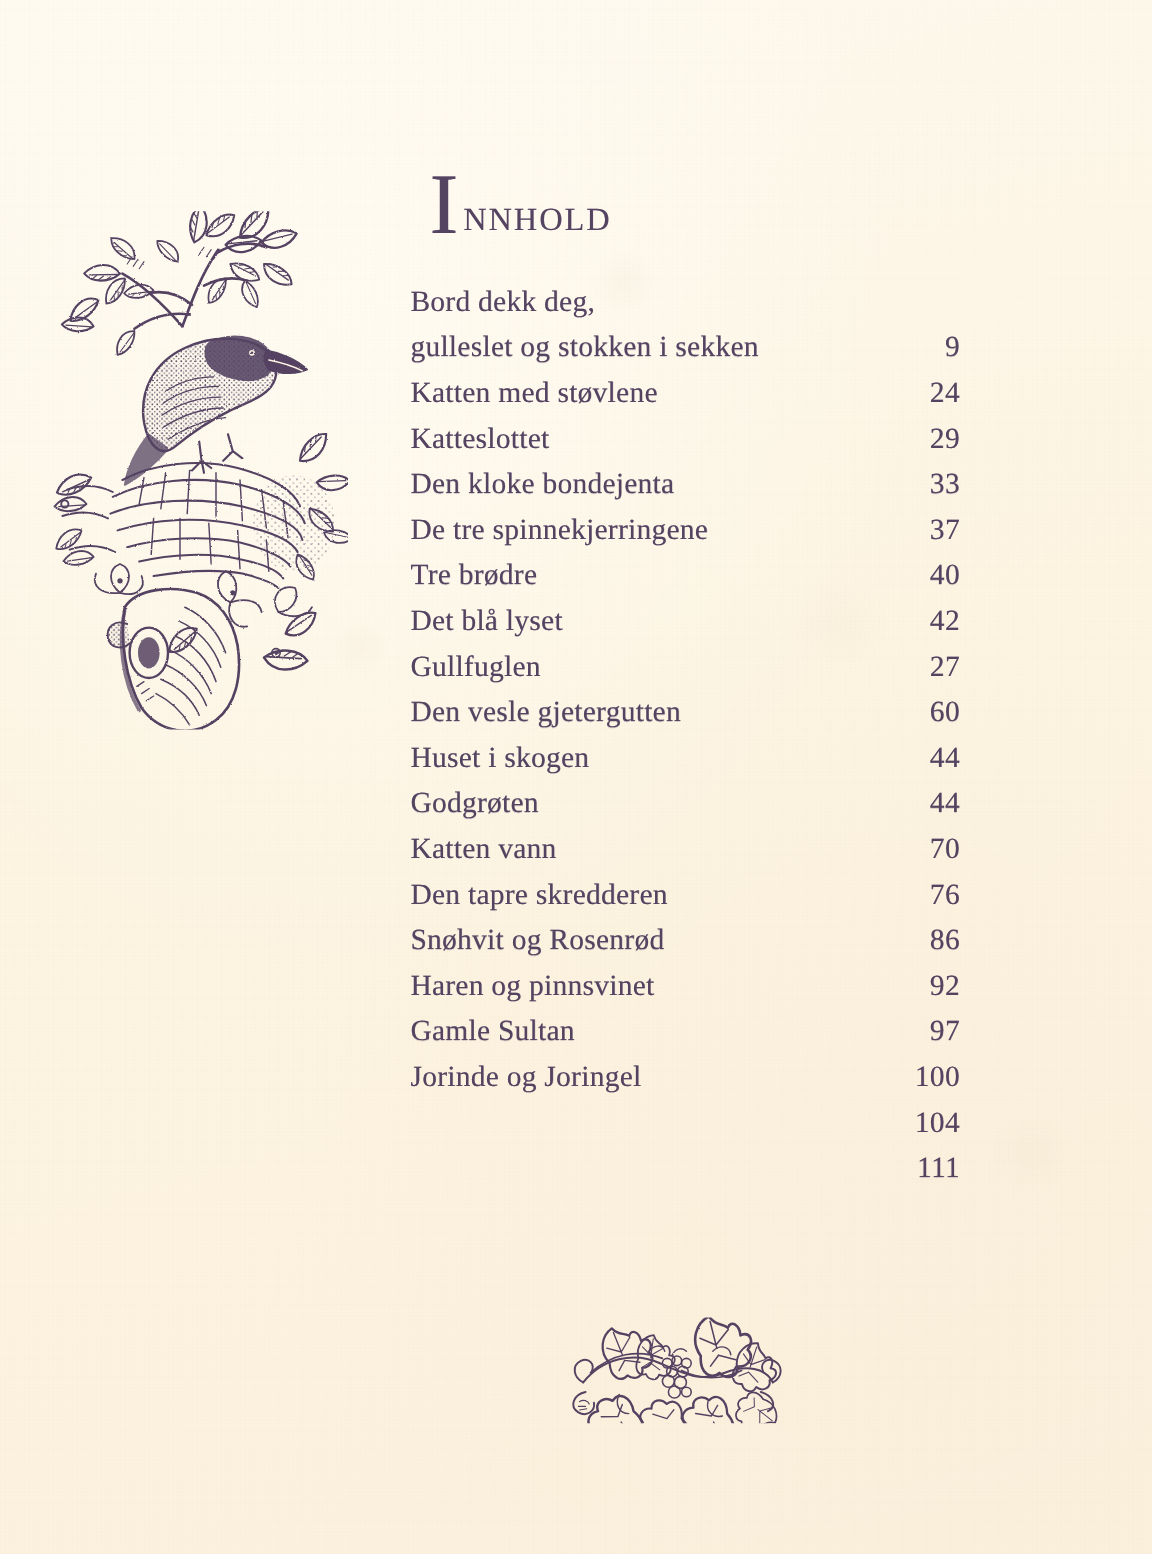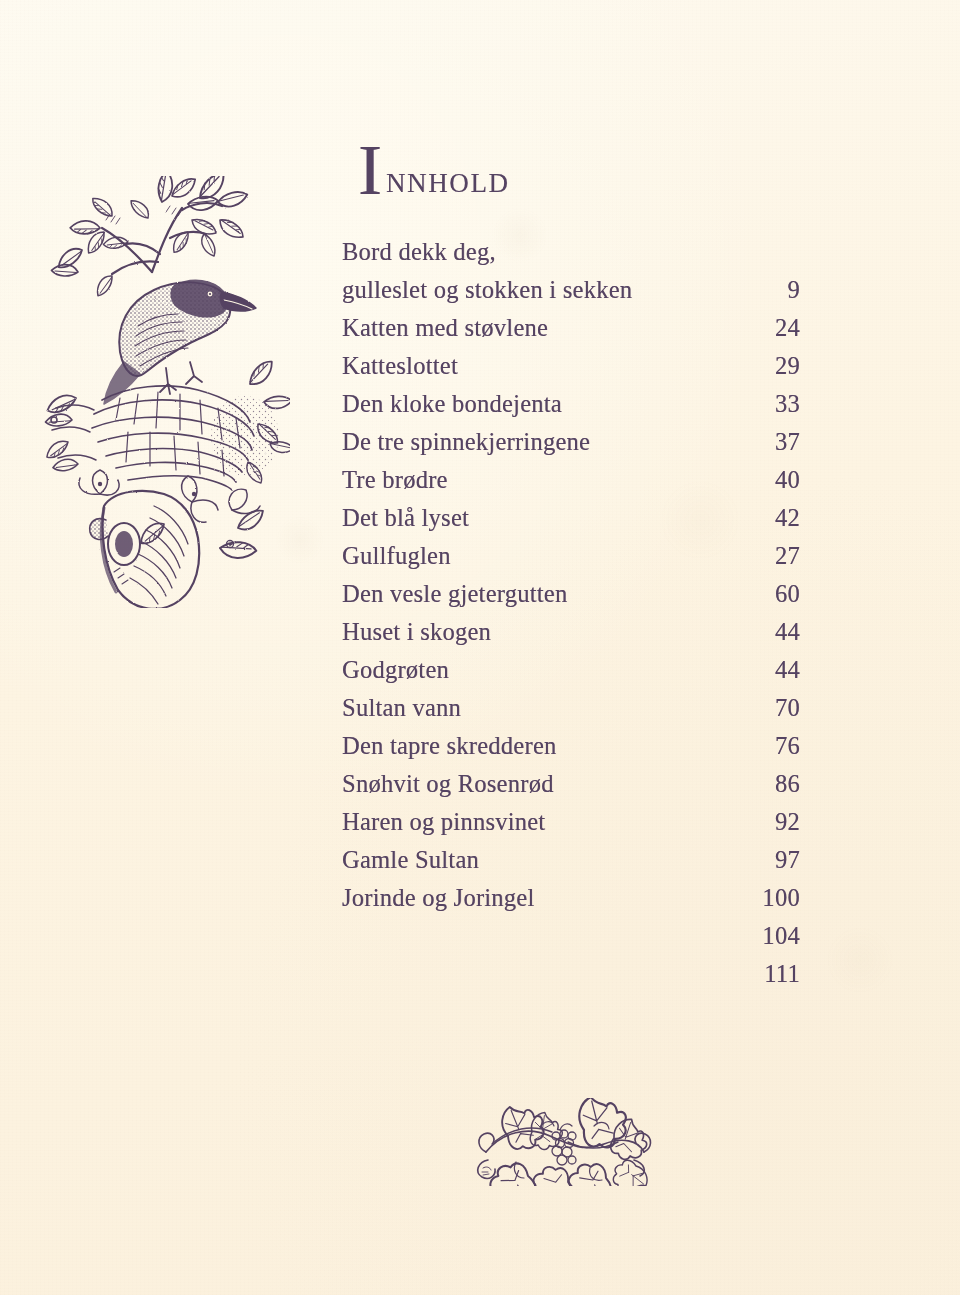--- a/index.html
+++ b/index.html
@@ -363,21 +363,21 @@
     </div>
     <div class="toc-entry">
       <span class="toc-line l1">Huset i skogen</span>
       <span class="toc-page">44</span>
     </div>
     <div class="toc-entry">
       <span class="toc-line l1">Godgrøten</span>
       <span class="toc-page">44</span>
     </div>
     <div class="toc-entry">
-      <span class="toc-line l1">Sultan vann</span>
+      <span class="toc-line l1">Katten vann</span>
       <span class="toc-page">70</span>
     </div>
     <div class="toc-entry">
       <span class="toc-line l1">Den tapre skredderen</span>
       <span class="toc-page">76</span>
     </div>
     <div class="toc-entry">
       <span class="toc-line l1">Snøhvit og Rosenrød</span>
       <span class="toc-page">86</span>
     </div>

